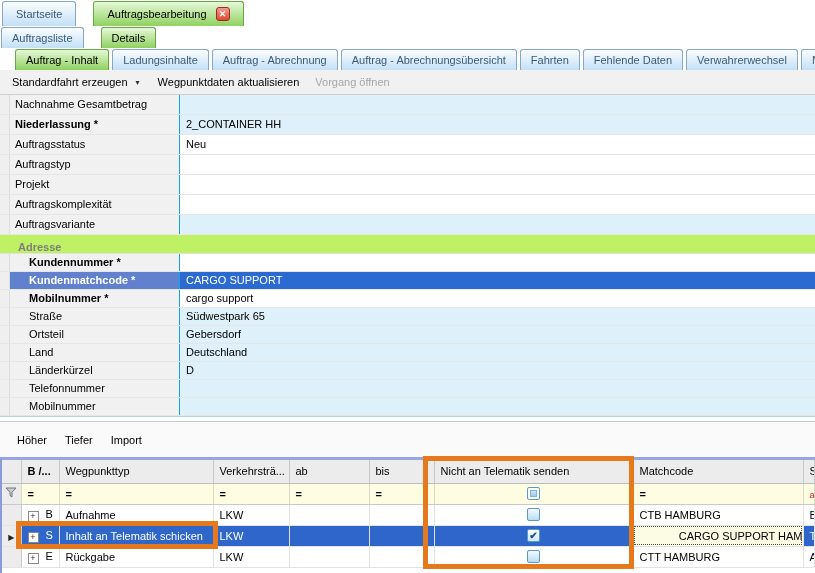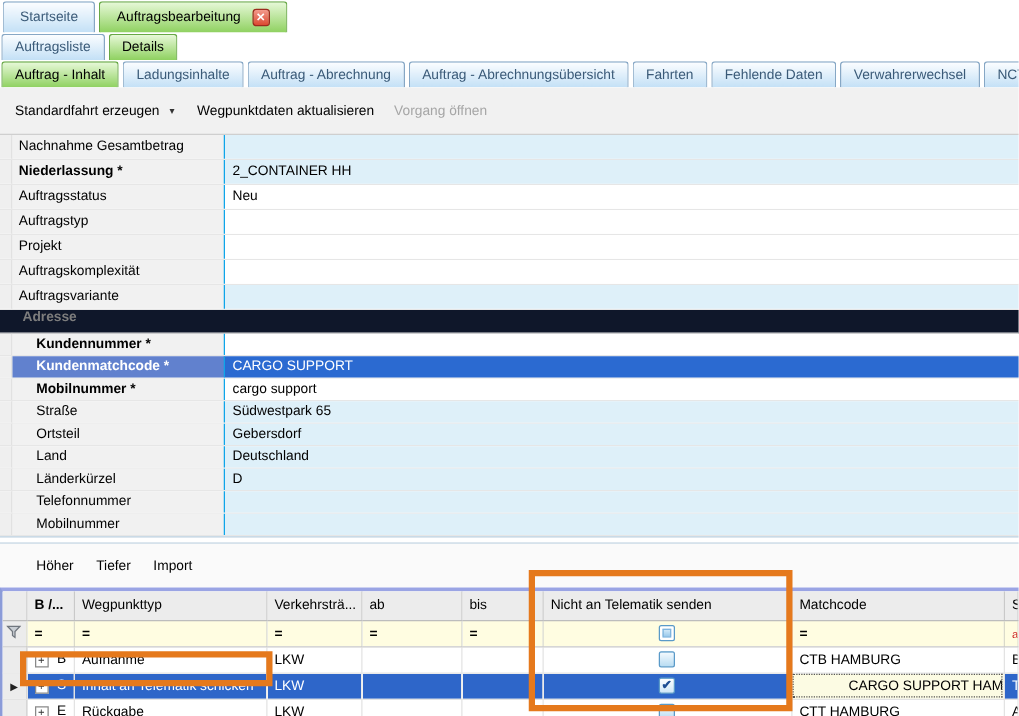--- a/index.html
+++ b/index.html
@@ -11,52 +11,52 @@
 
   
   .tabs1 { height:26px; display:flex; align-items:flex-end; padding-left:2px; background:#fff; }
   .tabs2, .tabs3 { height:22px; display:flex; align-items:flex-end; padding-left:1px; background:#fff; white-space:nowrap; overflow:hidden; width:815px; }
   .tab {
     display:inline-flex; align-items:center; height:21px; padding:0 10px; margin-right:3px;
     border:1px solid #86a7c5; border-bottom:none; border-radius:3px 3px 0 0;
     background:linear-gradient(#fbfdff,#c3e0f6); color:#3a5a78; cursor:default;
   }
   .tabs1 .tab { height:25px; padding:0 13px; }
-  .tab.green { background:linear-gradient(#e6f8d7,#8fd160); border-color:#67a845; color:#000; }
+  .tab.green { background:linear-gradient(#e6f8d7,#8fd160); border-color:#67a845; color:#000;margin-left:14px; }
   .close-btn {
     width:14px; height:14px; margin-left:9px; border:1px solid #9c2b1e; border-radius:3px;
     background:linear-gradient(#f29a8c,#dc4a32); color:#fff; font-size:9px; font-weight:bold;
     display:inline-flex; align-items:center; justify-content:center; line-height:1;
   }
 
   
-  .toolbar { height:38px; background:#f1f1f1; border-bottom:1px solid #cfcfcf; display:flex; align-items:center; padding-left:4px; }
+  .toolbar { height:25px; background:#f1f1f1; border-bottom:1px solid #cfcfcf; display:flex; align-items:center; padding-left:4px; }
   .tbtn { padding:0 8px; }
   .tbtn.disabled { color:#a6a6a6; }
   .caret { font-size:8px; color:#333; padding:0 10px 0 0; }
 
   
   .form-row { display:flex; height:20px; line-height:19px; border-bottom:1px solid #e6e6e6; }
   .addr .form-row { height:18px; line-height:17px; }
   .gutter { width:10px; background:#efefef; border-right:1px solid #dddddd; flex:0 0 10px; }
   .flabel { width:170px; flex:0 0 170px; background:#f1f1f1; padding-left:5px; border-right:1px solid #0ea5e9;
             overflow:hidden; white-space:nowrap; }
   .flabel.indent { padding-left:19px; }
   .flabel.req { font-weight:bold; }
   .fvalue { flex:1; padding-left:6px; background:#fff; overflow:hidden; white-space:nowrap; }
   .fvalue.blue { background:#def0f9; }
   .flabel.sel { background:#6181ce; color:#fff; }
   .fvalue.sel { background:#2b6ad1; color:#fff; }
-  .section-row { height:19px; background:#0f172a; border-bottom:1px solid #e2e2e2; display:flex; align-items:flex-start; }
+  .section-row { height:19px; background:#bef264; border-bottom:1px solid #e2e2e2; display:flex; align-items:flex-end; }
   .section-row span { margin-left:18px; font-weight:bold; color:#7d7d7d; }
 
   .separator { height:6px; border-top:1px solid #b9cede; border-bottom:1px solid #b9cede; background:#fff; }
 
   
-  .bottom-bar { height:35px; background:#fafafa; display:flex; align-items:center; padding-left:20px; }
+  .bottom-bar { height:35px; background:#fafafa; display:flex; align-items:center; padding-left:8px; }
   .bbtn { padding:0 9px; }
 
   
   .grid-wrap { height:116px; border-top:3px solid #9aa4e4; border-left:2px solid #8b9bd8; background:#fff; overflow:hidden; }
   table { border-collapse:collapse; table-layout:fixed; width:813px; }
   th, td { overflow:hidden; white-space:nowrap; text-align:left; }
   th { height:23px; background:#ececec; border-right:1px solid #c9c9c9; border-bottom:1px solid #bdbdbd;
        font-weight:normal; padding:0 0 0 6px; }
   th.bold { font-weight:bold; }
   td { height:21px; border-right:1px solid #e3e3e3; border-bottom:1px solid #e3e3e3; padding:0 0 0 6px; }

